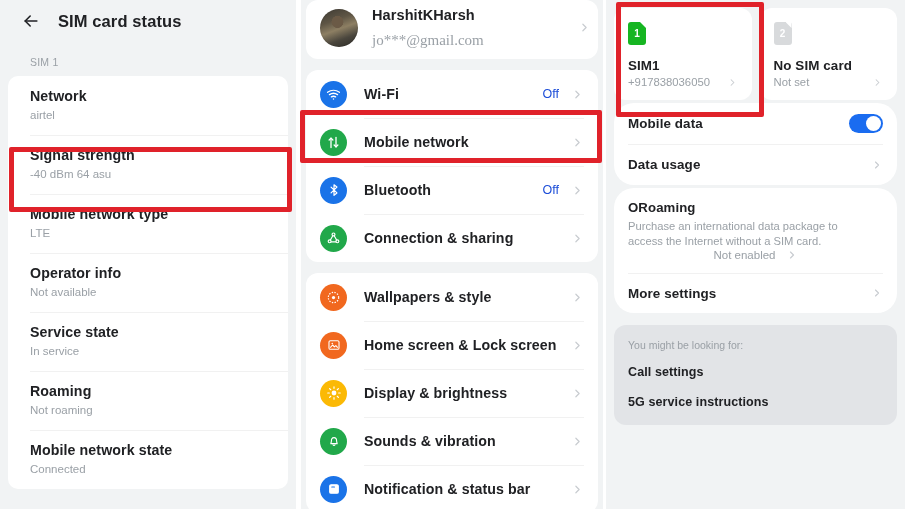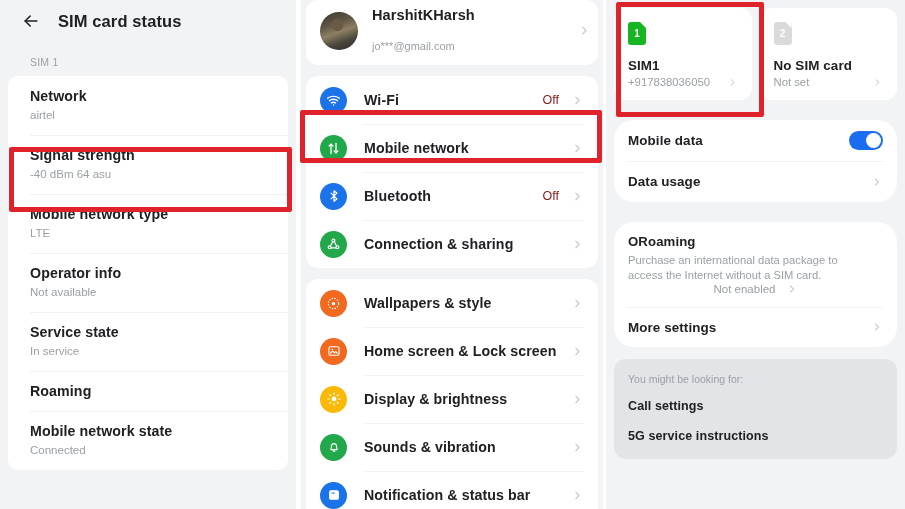--- a/index.html
+++ b/index.html
@@ -43,50 +43,50 @@
   .m-account { display:flex; align-items:center; padding: 6px 7px 10px 14px; }
   .m-avatar {
     width: 38px; height: 38px; border-radius: 50%; flex: 0 0 38px; margin-right: 14px;
     background:
       radial-gradient(circle at 46% 34%, #6b5a46 0 18%, rgba(107,90,70,0) 19%),
       linear-gradient(160deg, #3d3a33 0%, #5e5545 32%, #8d7f63 52%, #4a463d 74%, #2c2a26 100%);
     box-shadow: inset 0 0 0 1px rgba(0,0,0,.07);
   }
   .m-acct-txt { flex:1 1 auto; min-width:0;}
   .m-acct-name { font-size: 14.5px; font-weight: 700; color:#202124; line-height:19px; letter-spacing:.1px;}
-  .m-acct-mail { font-size: 11px; color:#9aa0a6; line-height:17px; margin-top:13px;}
+  .m-acct-mail { font-size: 15px; color:#9aa0a6; line-height:17px; margin-top:7px;font-family:Liberation Serif, serif;}
 
   .m-row { display:flex; align-items:center; height: 48px; padding: 8px 14px; position:relative; }
   .m-row.has-sep::before{
     content:""; position:absolute; left:58px; right:14px; top:0; height:1px; background:#f1f1f1;
   }
   .m-icon { width:27px; height:27px; border-radius:50%; flex:0 0 27px; margin-right:17px;
             display:flex; align-items:center; justify-content:center; color:#fff; }
   .m-icon svg { display:block; }
   .m-label { flex:1 1 auto; font-size:14.2px; font-weight:700; color:#202124; letter-spacing:.1px;}
-  .m-value { font-size:12.5px; color:#7f1d1d; margin-right: 12px;}
+  .m-value { font-size:12.5px; color:#1d4ed8; margin-right: 12px;}
   .chev { color:#c8ccd0; flex:0 0 auto; display:flex; align-items:center;}
   .chev svg { display:block; }
 
   
   .r-pad { padding: 0 8px; }
   .r-simrow { display:flex; gap: 8px; padding-top: 8px;}
   .r-simcard { flex:1 1 0; background:#fff; border-radius:12px; padding: 14px 14px 12px 14px; min-width:0;}
   .r-simbadge { width:18px; height:23px; border-radius: 3px; position:relative;
                 display:flex; align-items:center; justify-content:center;
                 font-size:10px; font-weight:700; color:#fff; margin-bottom: 12px;}
   .r-simbadge.green { background:#16b522; }
   .r-simbadge.gray  { background:#d8dadc; color:#ffffff; }
   .r-simbadge::after{ content:""; position:absolute; top:0; right:0; width:6px; height:6px;
                       background:#ffffff; clip-path: polygon(100% 0, 0 0, 100% 100%); }
   .r-simname { font-size:13.4px; font-weight:700; color:#202124; line-height:18px; letter-spacing:.1px;}
   .r-simsubrow { display:flex; align-items:center; margin-top:1px;}
   .r-simsub { font-size:11.3px; color:#9aa0a6; flex:1 1 auto; white-space:nowrap;}
 
-  .r-card { background:#fff; border-radius:20px; margin-top: 20px; }
+  .r-card { background:#fff; border-radius:20px; margin-top: 3px; }
   .r-row { display:flex; align-items:center; min-height:38px; padding: 0 14px; position:relative;}
   .r-row.has-sep::before{ content:""; position:absolute; left:14px; right:14px; top:0; height:1px; background:#f1f1f1;}
   .r-row-label { flex:1 1 auto; font-size:13.4px; font-weight:700; color:#202124; letter-spacing:.1px;}
   .toggle { width:34px; height:19px; border-radius:10px; background:#1a6cf0; position:relative; flex:0 0 34px;}
   .toggle::after{ content:""; position:absolute; top:2px; right:2px; width:15px; height:15px;
                   border-radius:50%; background:#fff; }
 
   .r-roam { display:flex; padding: 11px 14px 12px 14px; position:relative;flex-direction:column;}
   .r-roam-left { flex:1 1 auto; min-width:0; padding-right:10px;}
   .r-roam-title { font-size:13.2px; font-weight:700; color:#202124; line-height:18px; letter-spacing:.1px;}
@@ -139,20 +139,21 @@
       <div class="l-row">
         <div class="l-row-title">Operator info</div>
         <div class="l-row-sub">Not available</div>
       </div>
       <div class="l-row">
         <div class="l-row-title">Service state</div>
         <div class="l-row-sub">In service</div>
       </div>
       <div class="l-row">
         <div class="l-row-title">Roaming</div>
+        <div class="l-row-sub">Not roaming</div>
       </div>
       <div class="l-row">
         <div class="l-row-title">Mobile network state</div>
         <div class="l-row-sub">Connected</div>
       </div>
     </div>
 
     <div class="hl" id="hl-signal"></div>
   </div>
 

